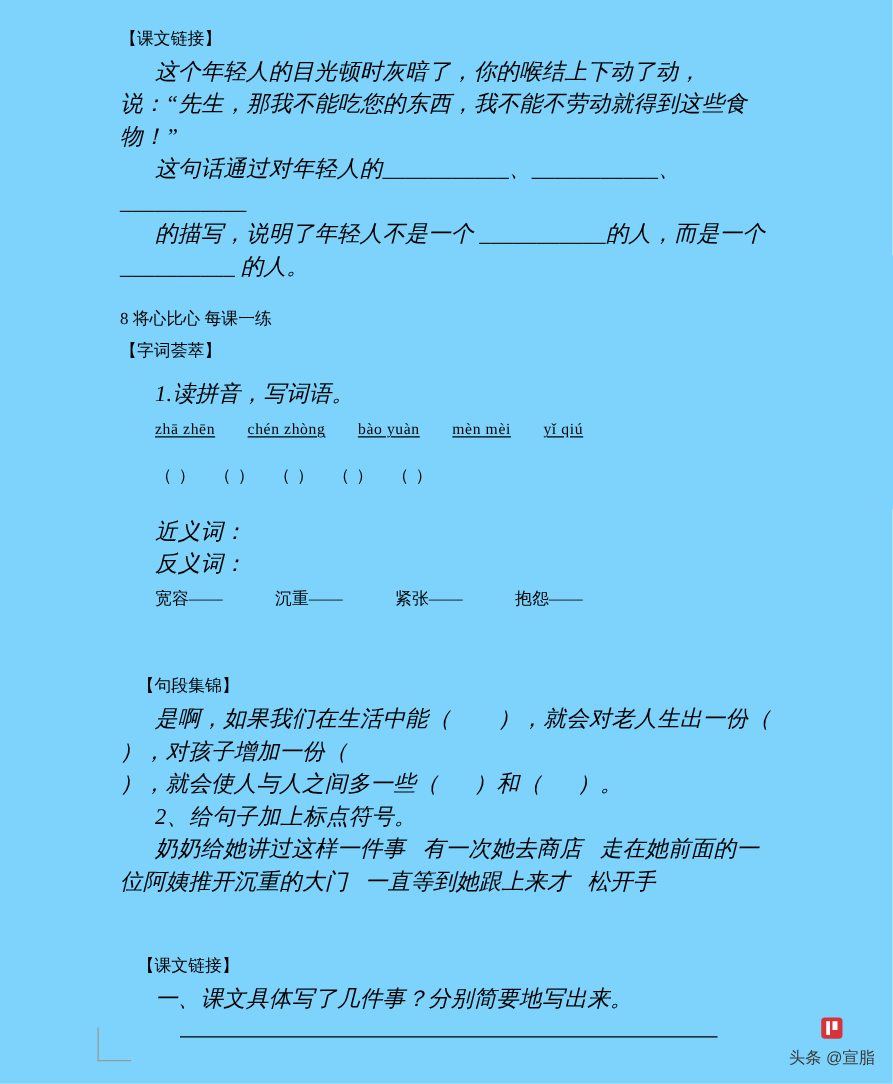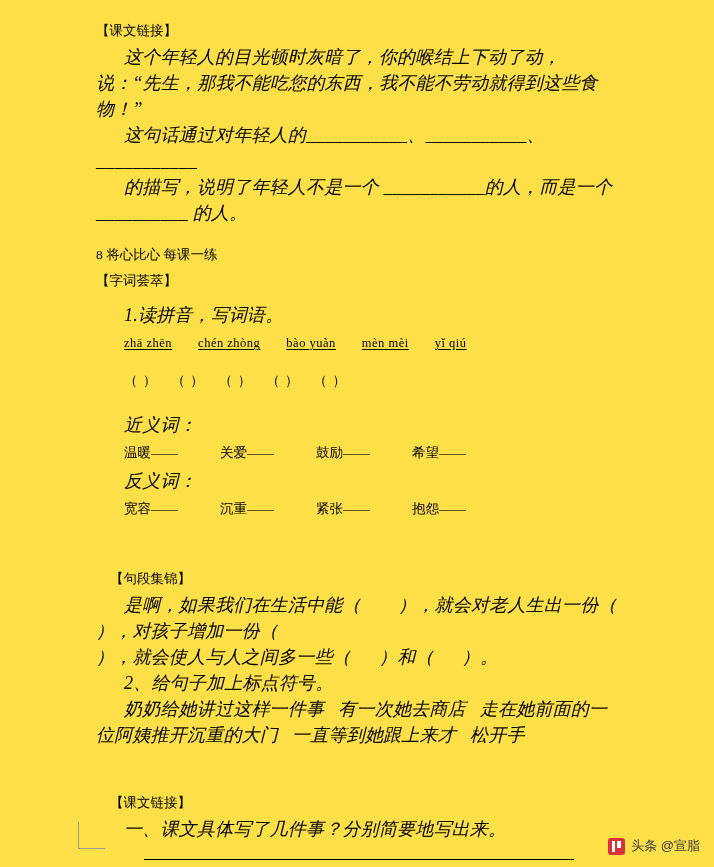--- a/index.html
+++ b/index.html
@@ -13,21 +13,21 @@
     position: relative;
     font-family: "Liberation Serif", "DejaVu Serif", serif;
     color: #000000;
     overflow: hidden;
   }
   .page {
     position: absolute;
     left: 0; top: 0;
     width: 714px;
     height: 867px;
-    background: #fde047;
+    background: #7dd3fc;
   }
   .content {
     position: absolute;
     left: 96px;
     top: 18px;
     width: 528px;
   }
   .line {
     font-size: 18px;
     line-height: 26px;
@@ -92,20 +92,21 @@
   .footer {
     position: absolute;
     right: 14px;
     bottom: 12px;
     display: flex;
     align-items: center;
     gap: 6px;
     color: #3b3b3b;
     font-family: "Liberation Sans", sans-serif;
     font-size: 13px;
+    flex-direction: column;
   }
   .footer-logo {
     width: 17px;
     height: 17px;
     background: #d8333a;
     border-radius: 3px;
     position: relative;
   }
   .footer-logo::before {
     content: "";
@@ -163,23 +164,20 @@
 
     <div class="paren-row">
       <span class="paren-item">（    ）</span><span class="paren-item">（    ）</span><span class="paren-item">（    ）</span><span class="paren-item">（    ）</span><span class="paren-item">（     ）</span>
     </div>
 
     <div class="gap-md"></div>
 
 
     <div class="line indent-half">近义词：</div>
 
-    <div class="word-row">
-      <span class="word-item">温暖——</span><span class="word-item">关爱——</span><span class="word-item">鼓励——</span><span class="word-item">希望——</span>
-    </div>
 
     <div class="line indent-half">反义词：</div>
 
     <div class="word-row">
       <span class="word-item">宽容——</span><span class="word-item">沉重——</span><span class="word-item">紧张——</span><span class="word-item">抱怨——</span>
     </div>
 
     <div class="gap-lg"></div>
     <div class="gap-md"></div>
 

